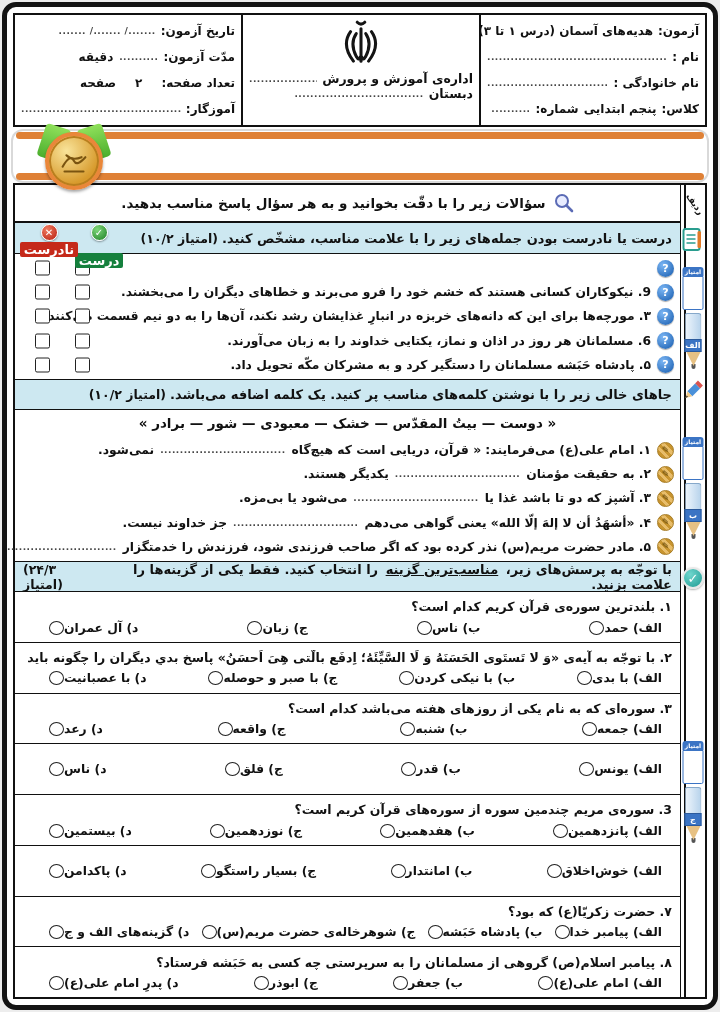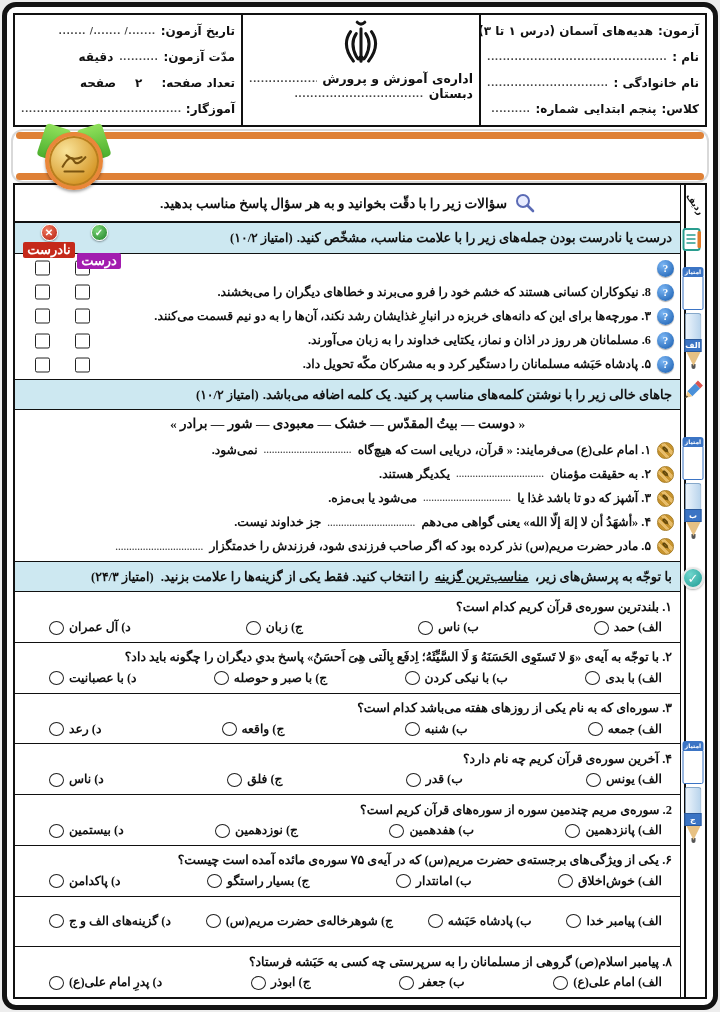--- a/index.html
+++ b/index.html
@@ -29,21 +29,21 @@
   .ribbon i{position:absolute;width:26px;height:34px;background:linear-gradient(#8fe05a,#4caf2e);display:block;}
   .ribbon i.l{left:0;transform:rotate(18deg);border-radius:4px;}
   .ribbon i.r{right:0;transform:rotate(-18deg);border-radius:4px;}
   .coin{position:absolute;top:8px;left:10px;width:58px;height:58px;border-radius:50%;background:radial-gradient(circle at 35% 30%,#f9e49a,#d79a2c 70%);border:4px solid #e9873a;box-shadow:0 2px 3px rgba(0,0,0,.35), inset 0 0 0 2px #b97e1e;}
   .coin svg{position:absolute;inset:6px;}
 
   
   .main{position:absolute;top:176px;right:6px;left:6px;bottom:6px;border:2.5px solid #111;display:flex;background:#fff;}
   .sidebar{width:25px;position:relative;border-left:1.5px solid #111;}
   .sidebar::before{content:"";position:absolute;left:3px;top:0;bottom:0;width:1.5px;background:#111;}
-  .content{flex:1;display:flex;flex-direction:column;min-width:0;font-family:Liberation Serif, serif;}
+  .content{flex:1;display:flex;flex-direction:column;min-width:0;}
 
   .radif{position:absolute;top:14px;left:2px;font-size:9px;transform:rotate(55deg);white-space:nowrap;}
   .sb{position:absolute;left:50%;transform:translateX(-50%);}
 
   .scorebox{width:21px;}
   .s-tab{background:#3b74c4;color:#fff;font-size:6px;text-align:center;border-radius:3px 3px 0 0;padding:1px 0;}
   .s-box{height:34px;background:#fff;border:1.5px solid #3b74c4;border-radius:0 0 2px 2px;}
   .vpencil{width:17px;}
   .p-body{height:26px;background:linear-gradient(90deg,#eef5fc,#b9d4ec);border:1px solid #86a8ca;border-bottom:none;border-radius:3px 3px 0 0;}
   .p-band{background:#3b74c4;color:#fff;font-size:8px;text-align:center;padding:1px 0;border:1px solid #2c5a9c;}
@@ -59,41 +59,41 @@
   .score{direction:ltr;margin-right:4px;font-size:12.5px;}
   .ttl span{margin-left:3px;}
   .und{text-decoration:underline;}
 
   .tf-head{position:absolute;left:14px;top:1px;display:flex;gap:10px;z-index:3;}
   .tf{width:40px;display:flex;flex-direction:column;align-items:center;}
   .tf .ball{width:17px;height:17px;border-radius:50%;color:#fff;font-size:10px;line-height:16px;text-align:center;border:1.5px solid #fff;box-shadow:0 1px 2px rgba(0,0,0,.4);}
   .tf.ok .ball{background:radial-gradient(circle at 35% 30%,#7ed77a,#1d7f24);}
   .tf.no .ball{background:radial-gradient(circle at 35% 30%,#ef7d63,#b71c0c);}
   .tf .lbl{margin-top:1px;font-size:13px;color:#fff;padding:0 4px;border-radius:2px;}
-  .tf.ok .lbl{background:#a21caf;margin-top:12px;}
+  .tf.ok .lbl{background:#15803d;margin-top:12px;}
   .tf.no .lbl{background:#c5291a;}
 
   .trows{height:125px;display:flex;flex-direction:column;justify-content:space-around;padding:2px 6px 2px 0;}
   .trow{height:24px;display:flex;align-items:center;gap:6px;position:relative;padding-left:112px;font-size:12.3px;white-space:nowrap;}
   .qicon{flex:0 0 17px;width:17px;height:17px;border-radius:50%;background:radial-gradient(circle at 35% 30%,#7cb7f5,#1358ab);color:#fff;font-size:11px;line-height:17px;text-align:center;box-shadow:0 1px 1px rgba(0,0,0,.35);}
   .cb{position:absolute;top:50%;transform:translateY(-50%);width:15px;height:15px;border:1.7px solid #222;border-radius:2px;background:#fff;}
   .cb.true{left:60px;} .cb.false{left:20px;}
 
   .bank{height:26px;display:flex;align-items:center;justify-content:center;font-size:13.5px;}
   .frows{height:125px;display:flex;flex-direction:column;justify-content:space-around;padding:2px 6px 2px 4px;}
   .frow{height:24px;display:flex;align-items:center;gap:6px;font-size:12.3px;white-space:nowrap;min-width:0;}
   .coin-ic{flex:0 0 17px;width:17px;height:17px;border-radius:50%;background:repeating-linear-gradient(45deg,#e8bd6a 0 3px,#c9952f 3px 6px);border:1.5px solid #a57a22;color:#5d4308;font-size:9px;line-height:15px;text-align:center;}
   .blankdots{font-size:9px;letter-spacing:.5px;color:#444;direction:ltr;}
 
   .qarea{flex:1;display:flex;flex-direction:column;}
   .qblock{flex:1;border-bottom:1.5px solid #111;display:flex;flex-direction:column;justify-content:space-evenly;padding:1px 8px;}
   .qblock:last-child{border-bottom:none;}
   .qtext{font-size:12.5px;white-space:nowrap;overflow:hidden;}
   .opts{display:flex;justify-content:space-between;align-items:center;padding-left:26px;padding-right:10px;}
-  .opt{display:flex;align-items:center;gap:5px;font-size:12.3px;white-space:nowrap;}
+  .opt{display:flex;align-items:center;font-size:12.3px;white-space:nowrap;}
   .radio{width:15px;height:14px;border:1.7px solid #222;border-radius:50%;background:#fff;flex:0 0 auto;}
 
   .mag{flex:0 0 auto;}
   .clip{width:22px;}
 </style>
 </head>
 <body>
 
 <div class="frame">
 
@@ -266,21 +266,21 @@
       </div>
 
       <div class="trows">
         <div class="trow">
           <span class="qicon">?</span>
           <span class="cb true"></span>
           <span class="cb false"></span>
         </div>
         <div class="trow">
           <span class="qicon">?</span>
-          <span>8. نیکوکاران کسانی هستند که خشم خود را فرو می‌برند و خطاهای دیگران را می‌بخشند.</span>
+          <span>9. نیکوکاران کسانی هستند که خشم خود را فرو می‌برند و خطاهای دیگران را می‌بخشند.</span>
           <span class="cb true"></span>
           <span class="cb false"></span>
         </div>
         <div class="trow">
           <span class="qicon">?</span>
           <span>۳. مورچه‌ها برای این که دانه‌های خربزه در انبارِ غذایشان رشد نکند، آن‌ها را به دو نیم قسمت می‌کنند.</span>
           <span class="cb true"></span>
           <span class="cb false"></span>
         </div>
         <div class="trow">
@@ -408,21 +408,20 @@
                 <span class="radio"></span>
               </span>
             <span class="opt">
                 <span>د) رعد</span>
                 <span class="radio"></span>
               </span>
           </div>
         </div>
 
         <div class="qblock">
-          <div class="qtext">۴. آخرین سوره‌ی قرآن کریم چه نام دارد؟</div>
           <div class="opts">
             <span class="opt">
                 <span>الف) یونس</span>
                 <span class="radio"></span>
               </span>
             <span class="opt">
                 <span>ب) قدر</span>
                 <span class="radio"></span>
               </span>
             <span class="opt">
@@ -430,21 +429,21 @@
                 <span class="radio"></span>
               </span>
             <span class="opt">
                 <span>د) ناس</span>
                 <span class="radio"></span>
               </span>
           </div>
         </div>
 
         <div class="qblock">
-          <div class="qtext">2. سوره‌ی مریم چندمین سوره از سوره‌های قرآن کریم است؟</div>
+          <div class="qtext">3. سوره‌ی مریم چندمین سوره از سوره‌های قرآن کریم است؟</div>
           <div class="opts">
             <span class="opt">
                 <span>الف) پانزدهمین</span>
                 <span class="radio"></span>
               </span>
             <span class="opt">
                 <span>ب) هفدهمین</span>
                 <span class="radio"></span>
               </span>
             <span class="opt">
@@ -452,21 +451,20 @@
                 <span class="radio"></span>
               </span>
             <span class="opt">
                 <span>د) بیستمین</span>
                 <span class="radio"></span>
               </span>
           </div>
         </div>
 
         <div class="qblock">
-          <div class="qtext">۶. یکی از ویژگی‌های برجسته‌ی حضرت مریم(س) که در آیه‌ی ۷۵ سوره‌ی مائده آمده است چیست؟</div>
           <div class="opts">
             <span class="opt">
                 <span>الف) خوش‌اخلاق</span>
                 <span class="radio"></span>
               </span>
             <span class="opt">
                 <span>ب) امانتدار</span>
                 <span class="radio"></span>
               </span>
             <span class="opt">
@@ -474,20 +472,21 @@
                 <span class="radio"></span>
               </span>
             <span class="opt">
                 <span>د) پاکدامن</span>
                 <span class="radio"></span>
               </span>
           </div>
         </div>
 
         <div class="qblock">
+          <div class="qtext">۷. حضرت زکریّا(ع) که بود؟</div>
           <div class="opts">
             <span class="opt">
                 <span>الف) پیامبر خدا</span>
                 <span class="radio"></span>
               </span>
             <span class="opt">
                 <span>ب) پادشاه حَبَشه</span>
                 <span class="radio"></span>
               </span>
             <span class="opt">

